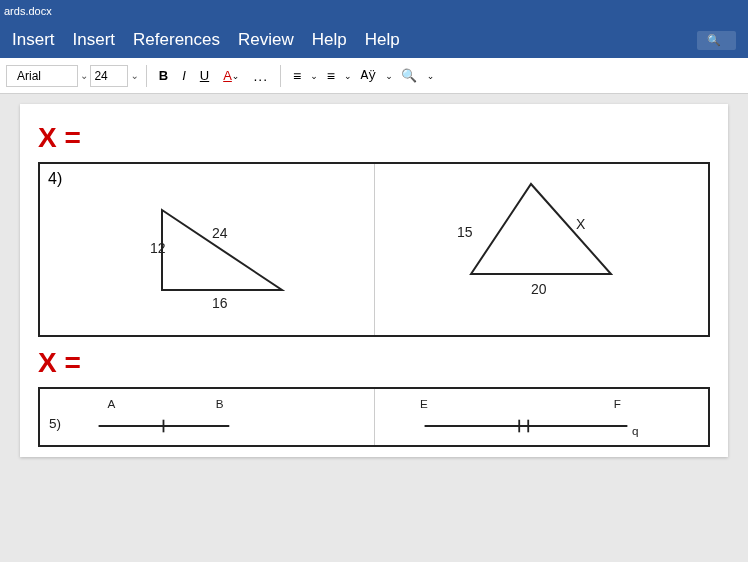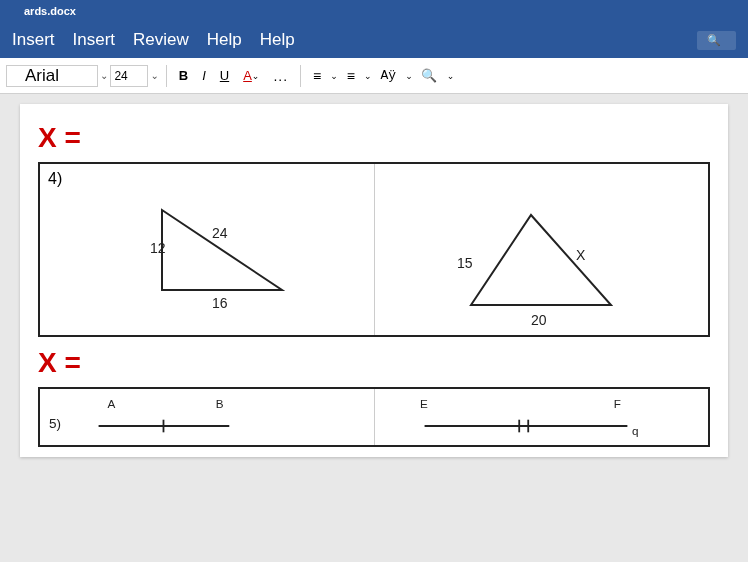--- a/index.html
+++ b/index.html
@@ -10,22 +10,21 @@
       font-family: 'Segoe UI', Arial, sans-serif;
       background: #f0f0f0;
     }
 
     
     .title-bar {
       background: #2b579a;
       height: 22px;
       display: flex;
       align-items: center;
-      padding: 0 24px;
-      font-weight: bold;
+      padding: 0 4px;
     }
     .title-bar-text {
       color: white;
       font-size: 11px;
     }
 
     
     .menu-bar {
       background: #2b579a;
       height: 36px;
@@ -67,23 +66,23 @@
       padding: 0 6px;
       gap: 4px;
     }
     .toolbar-font {
       display: flex;
       align-items: center;
       gap: 2px;
     }
     .font-name-box {
       border: 1px solid #ccc;
-      padding: 2px 18px;
-      font-size: 17px;
-      width: 92px;
+      padding: 2px 10px;
+      font-size: 12px;
+      width: 72px;
       height: 22px;
     }
     .font-size-box {
       border: 1px solid #ccc;
       padding: 2px 3px;
       font-size: 12px;
       width: 38px;
       height: 22px;
     }
     .toolbar-btn {
@@ -151,21 +150,21 @@
       flex: 1;
       border-right: 1px solid #ccc;
       display: flex;
       align-items: center;
       justify-content: center;
       position: relative;
     }
     .problem-right {
       flex: 1;
       display: flex;
-      align-items: flex-end;
+      align-items: flex-start;
       justify-content: center;
       position: relative;
     }
 
     
     .bottom-section {
       margin-top: 4px;
     }
     .problem5-box {
       border: 2px solid #222;
@@ -197,20 +196,21 @@
 </head>
 <body>
 
 <div class="title-bar">
   <span class="title-bar-text">ards.docx</span>
 </div>
 
 <div class="menu-bar">
   <span class="menu-item">Insert</span>
   <span class="menu-item">Insert</span>
+  <span class="menu-item">References</span>
   <span class="menu-item">Review</span>
   <span class="menu-item">Help</span>
   <span class="menu-item">Help</span>
   <div class="menu-search">
     <span class="search-icon-wrap">🔍</span>
   </div>
 </div>
 
 <div class="toolbar">
   <div class="toolbar-font">

